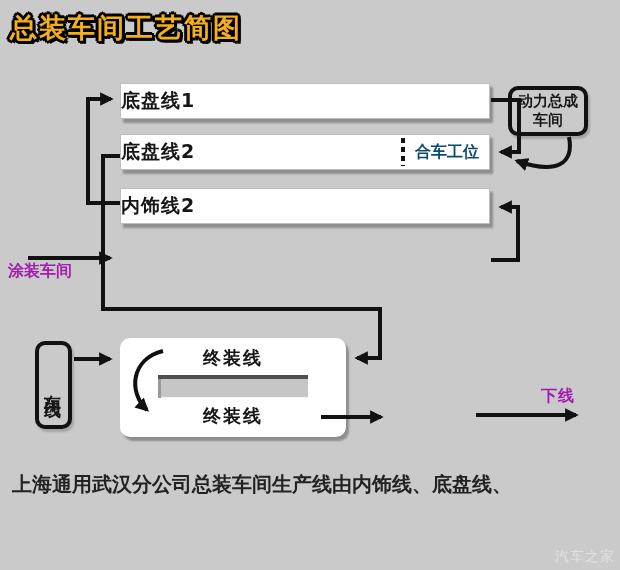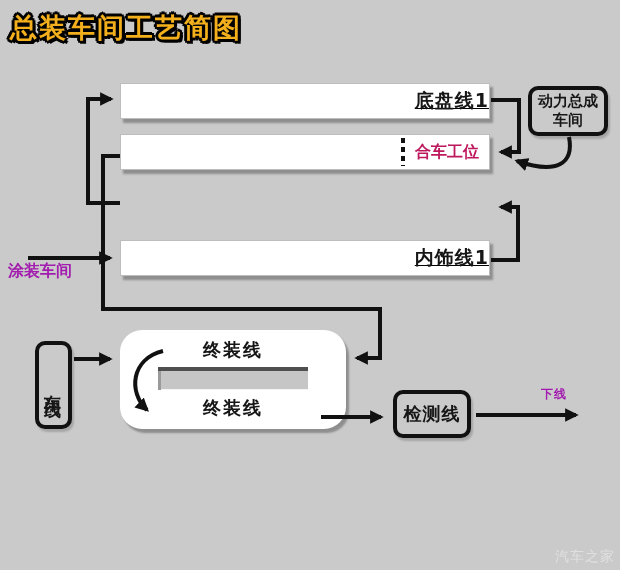--- a/index.html
+++ b/index.html
@@ -23,76 +23,76 @@
       3px 3px 0 #000;
     white-space: nowrap;
   }
 
   
   .bar {
     position: absolute; left: 120px; width: 370px; height: 36px;
     background: #ffffff;
     border: 1px solid #bdbdbd;
     box-shadow: 3px 4px 2px #8e8e8e;
-    display: flex; align-items: center; justify-content: flex-end; text-decoration: underline;
+    display: flex; align-items: center; justify-content: flex-start;
   }
   .bar-label {
     font-size: 19px; font-weight: 700; color: #161616; letter-spacing: 1px;
     white-space: nowrap;
   }
   .divider-dotted {
     position: absolute; left: 280px; top: 3px; bottom: 3px; width: 4px;
     background: repeating-linear-gradient(to bottom, #111 0 5px, transparent 5px 9px);
   }
   .sub-label {
     position: absolute; left: 284px; right: 0; top: 0; bottom: 0;
     display: flex; align-items: center; justify-content: center;
-    font-size: 16px; font-weight: 700; color: #be185d; white-space: nowrap;
+    font-size: 16px; font-weight: 700; color: #0c4a6e; white-space: nowrap;
   }
 
   
   .outline-box {
     position: absolute;
     border: 4px solid #111;
     border-radius: 10px;
     background: #cacaca;
     box-shadow: 2px 3px 2px rgba(0,0,0,0.18);
     display: flex; align-items: center; justify-content: center;
     text-align: center;
     font-weight: 700; color: #161616;
   }
-  .power-box { left: 528px; top: 86px; width: 80px; height: 50px; font-size: 15px; line-height: 1.25; padding: 2px; }
+  .power-box { left: 508px; top: 86px; width: 80px; height: 50px; font-size: 15px; line-height: 1.25; padding: 2px; }
   .door-box  { left: 35px; top: 341px; width: 37px; height: 88px; font-size: 17px; }
   .door-box .vtext { writing-mode: vertical-rl; text-orientation: upright; letter-spacing: 3px; }
   .inspect-box { left: 393px; top: 390px; width: 78px; height: 48px; font-size: 18px; letter-spacing: 1px; }
 
   
   .final-box {
-    position: absolute; left: 120px; top: 330px; width: 226px; height: 99px;
-    background: #ffffff; border-radius: 22px;
+    position: absolute; left: 120px; top: 338px; width: 226px; height: 99px;
+    background: #ffffff; border-radius: 10px;
     box-shadow: 3px 4px 2px #8e8e8e;
   }
   .final-label {
     position: absolute; left: 0; right: 0; text-align: center;
     font-size: 18px; font-weight: 700; color: #161616; letter-spacing: 2px;
   }
   .final-label.top { top: 8px; }
   .final-label.bottom { bottom: 9px; }
   .conveyor-slot {
     position: absolute; left: 38px; top: 37px; width: 150px; height: 23px;
     background: #c6c6c6;
     box-shadow: inset 0 4px 0 #4f4f4f, inset 3px 0 0 #9a9a9a, inset 0 -1px 0 #f4f4f4;
   }
 
   
   .plain-label {
     position: absolute; font-weight: 700; color: #a21caf; white-space: nowrap;
   }
   .paint-label { left: 8px; top: 261px; font-size: 16px; }
-  .offline-label { left: 541px; top: 386px; font-size: 12px; letter-spacing: 1px; }
+  .offline-label { left: 541px; top: 386px; font-size: 16px; letter-spacing: 1px; }
 
   
   .description {
     position: absolute; left: 12px; top: 468px; width: 600px;
     font-size: 20px; font-weight: 700; color: #222; line-height: 33px;
   }
   .description .line { white-space: nowrap; }
 
   
   .watermark {
@@ -110,52 +110,51 @@
 
 <div class="stage">
 
   <div class="title">总装车间工艺简图</div>
 
   <div class="bar" style="top:83px">
     <span class="bar-label">底盘线1</span>
   </div>
 
   <div class="bar" style="top:134px">
+    <span class="bar-label" style="margin-right:80px">底盘线2</span>
     <div class="divider-dotted"></div>
     <div class="sub-label">合车工位</div>
   </div>
 
+  <div class="bar" style="top:188px">
+    <span class="bar-label">内饰线2</span>
+  </div>
 
-  <div class="bar" style="top:240px">
-    <span class="bar-label">内饰线1</span>
-  </div>
 
   <div class="outline-box power-box">
     <span>动力总成车间</span>
   </div>
 
   <div class="plain-label paint-label">涂装车间</div>
 
   <div class="outline-box door-box">
     <span class="vtext">车门线</span>
   </div>
 
   <div class="final-box">
     <div class="final-label top">终装线</div>
     <div class="conveyor-slot"></div>
     <div class="final-label bottom">终装线</div>
   </div>
 
-  <div class="outline-box inspect-box">
-    <span>检测线</span>
-  </div>
 
   <div class="plain-label offline-label">下线</div>
 
   <div class="description">
+    <div class="line">上海通用武汉分公司总装车间生产线由内饰线、底盘线、</div>
   </div>
 
   <div class="watermark">汽车之家</div>
 
   <svg class="connectors" width="620" height="570" viewBox="0 0 620 570">
     <defs>
       <marker id="ah" viewBox="0 0 10 10" refX="8" refY="5" markerWidth="3.4" markerHeight="3.4" orient="auto">
         <path d="M0,0 L10,5 L0,10 z" fill="#111"></path>
       </marker>
     </defs>

